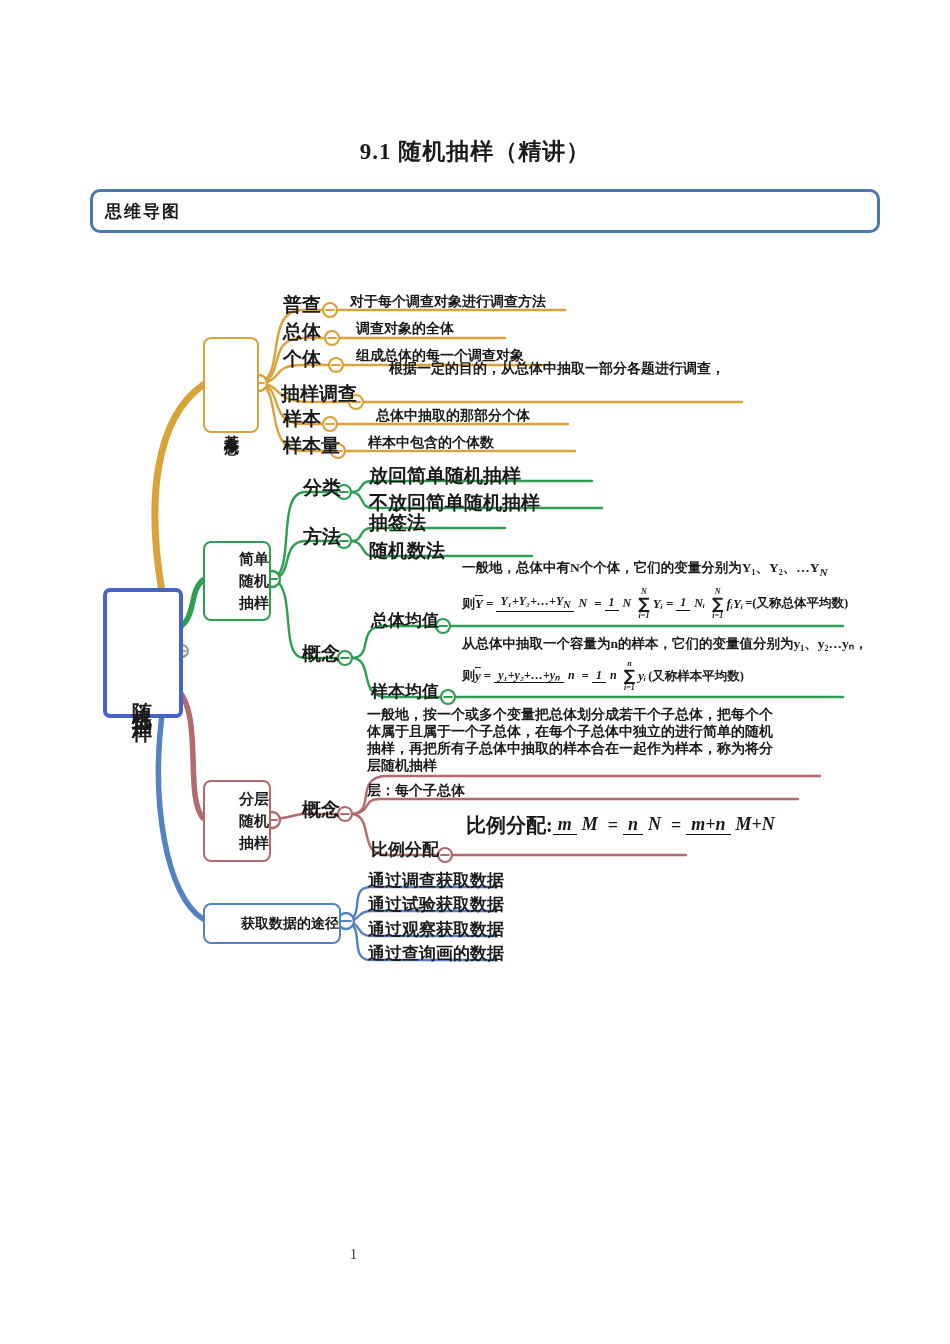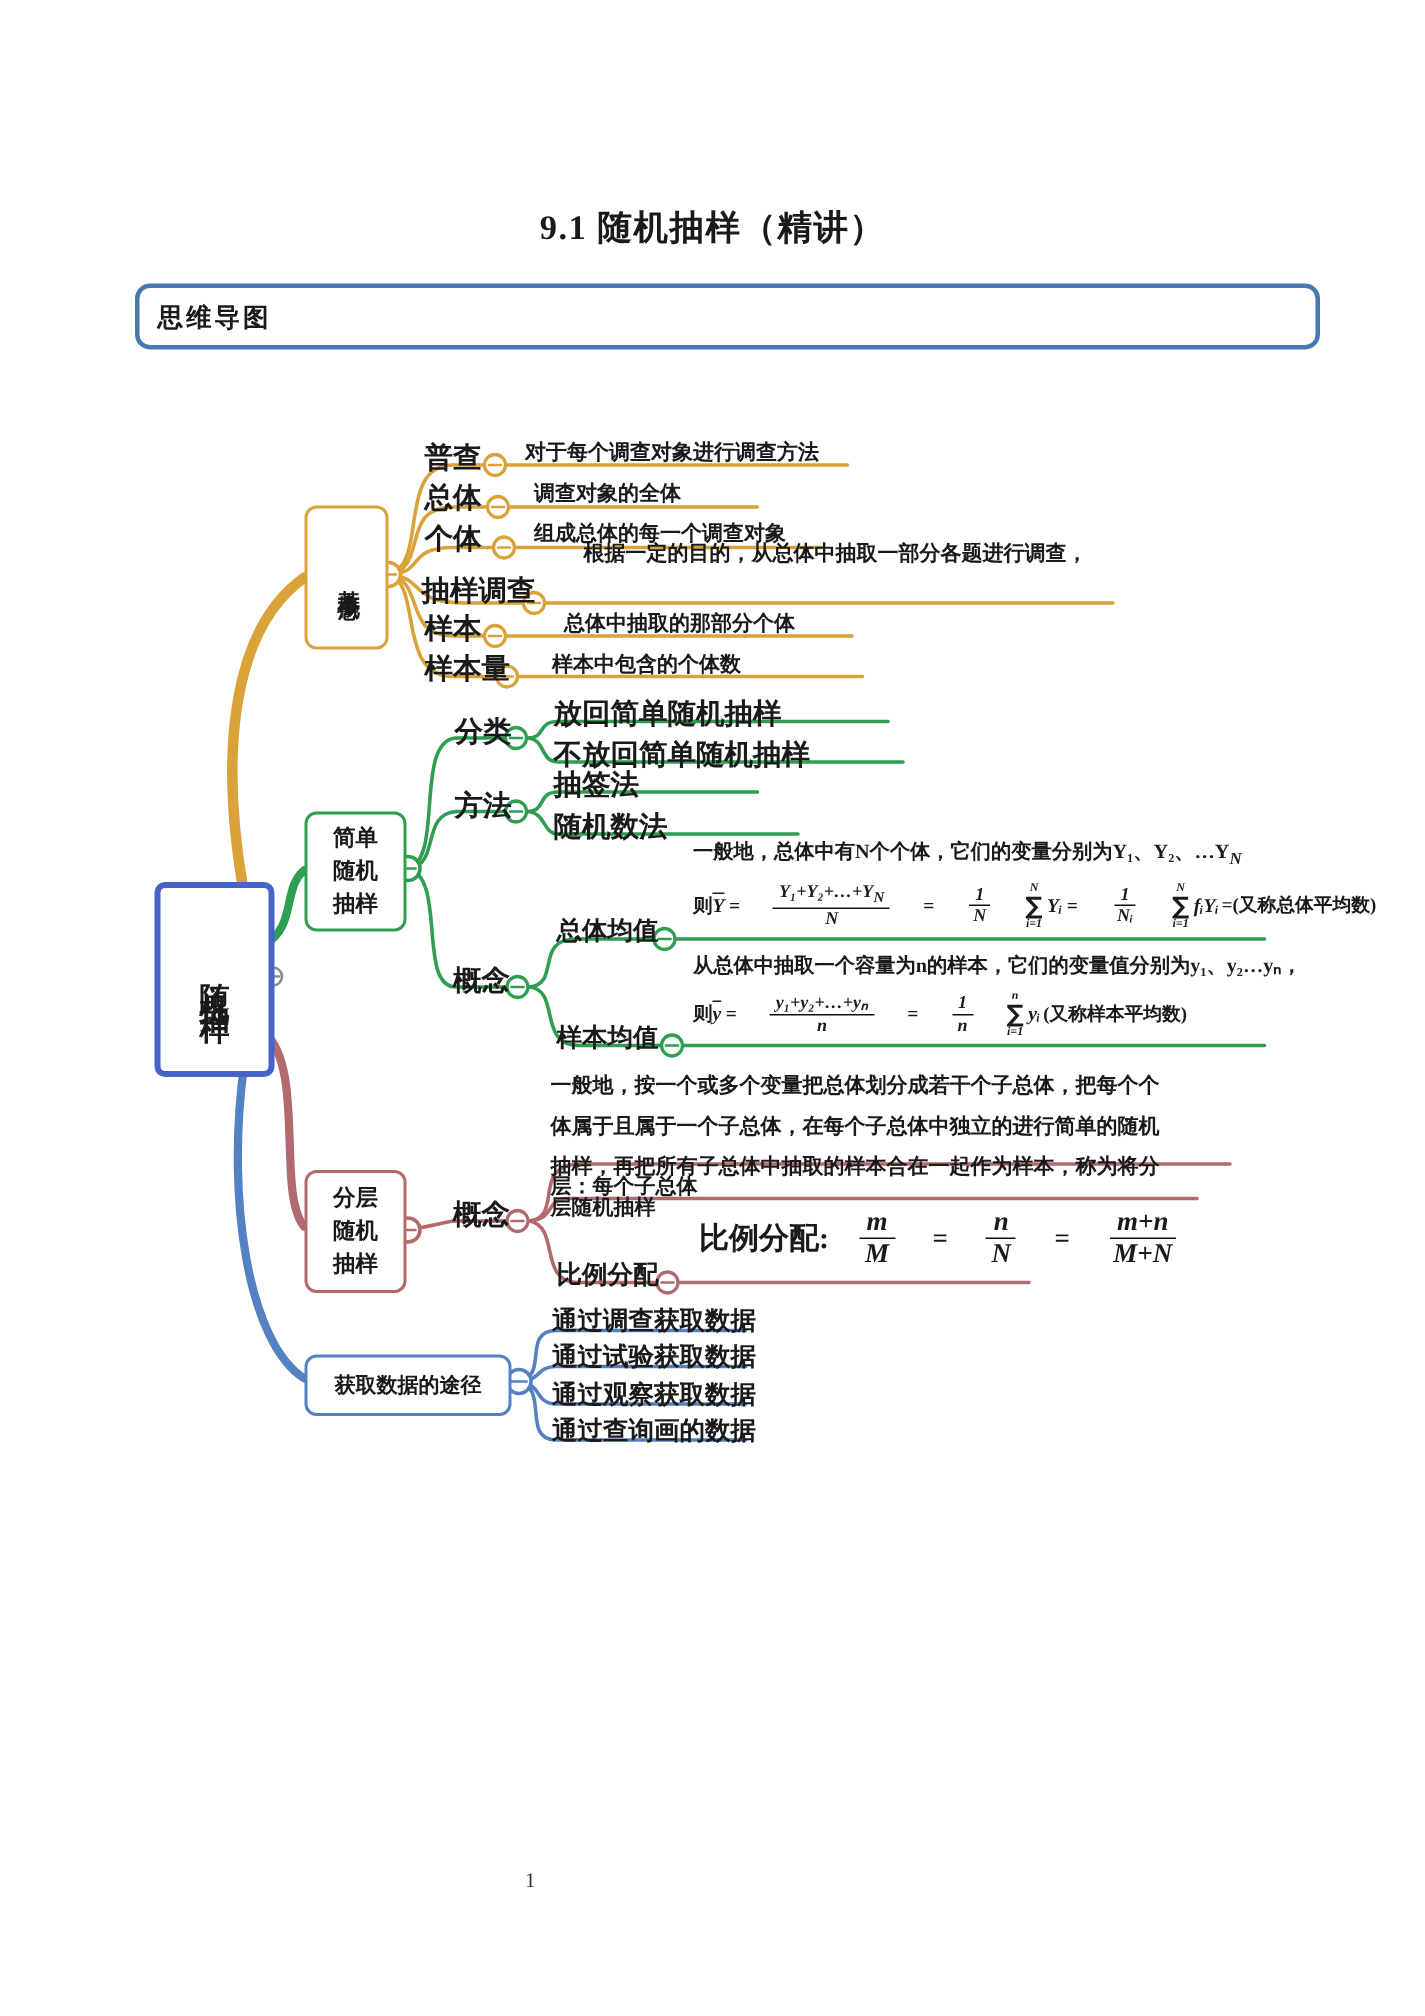--- a/index.html
+++ b/index.html
@@ -4,40 +4,40 @@
 <style>
   html,body{margin:0;padding:0;background:#fff;}
   .page{position:relative;width:950px;height:1344px;background:#ffffff;overflow:hidden;
         font-family:"Liberation Serif",serif;color:#1a1a1a;}
   .abs{position:absolute;}
   .title{left:0;right:0;top:136px;text-align:center;font-size:23px;font-weight:800;letter-spacing:1px;}
   .section-box{left:90px;top:189px;width:784px;height:38px;border:3px solid #4878B0;border-radius:10px;
                display:flex;align-items:center;background:#fff;}
   .section-label{margin-left:12px;font-size:17px;font-weight:800;letter-spacing:2px;}
   .mm-svg{position:absolute;left:0;top:0;}
-  .node{position:absolute;background:#fff;display:flex;align-items:center;justify-content:center;
+  .node{position:absolute;background:#fff;display:flex;align-items:center;justify-content:flex-end;
         border-radius:8px;font-weight:700;text-align:center;}
   .vtext{writing-mode:vertical-rl;text-orientation:upright;}
   .root-node{left:103px;top:588px;width:72px;height:122px;border:4px solid #4663C7;border-radius:7px;
              font-size:20px;letter-spacing:7px;}
   .basic-node{left:203px;top:337px;width:52px;height:92px;border:2.5px solid #D9A33A;font-size:15px;letter-spacing:2px;}
   .simple-node{left:203px;top:541px;width:64px;height:76px;border:2.5px solid #2F9E53;font-size:15px;line-height:22px;}
   .strat-node{left:203px;top:780px;width:64px;height:78px;border:2.5px solid #B16A6E;font-size:15px;line-height:22px;}
   .paths-node{left:203px;top:903px;width:134px;height:37px;border:2.5px solid #5381C1;font-size:14px;}
   .lbl{font-size:19px;font-weight:700;white-space:nowrap;}
   .desc{font-size:14px;font-weight:700;white-space:nowrap;}
   .small-desc{font-size:13.5px;font-weight:700;white-space:nowrap;}
-  .strat-desc{font-size:14px;font-weight:700;line-height:17px;white-space:nowrap;margin-top:10px;}
+  .strat-desc{font-size:14px;font-weight:700;line-height:17px;white-space:nowrap;}
   .leaf-lbl{font-size:17px;font-weight:700;white-space:nowrap;}
   .fr{display:flex;align-items:center;font-size:13px;font-weight:700;white-space:nowrap;}
   .it{font-style:italic;font-weight:700;}
   .ov{text-decoration:overline;}
   .op{margin:0 3px;font-weight:700;}
   .cn{font-weight:700;}
-  .frac{display:inline-flex;flex-direction:column;align-items:center;vertical-align:middle;margin:0 19px;line-height:1.1;}
+  .frac{display:inline-flex;align-items:center;vertical-align:middle;margin:0 0;line-height:1.1;}
   .frac .num{border-bottom:1.5px solid #111;padding:0 4px;font-size:12px;}
   .frac .den{padding:0 4px;font-size:12px;}
   .sum{display:inline-flex;flex-direction:column;align-items:center;line-height:1;margin:0 3px;}
   .sum .mini{font-size:8px;font-style:italic;line-height:1;}
   .sum .sig{font-size:16px;line-height:1;font-family:"DejaVu Sans",sans-serif;}
   .tail{font-size:12.5px;font-weight:700;margin-left:2px;}
   .pa-row{display:flex;align-items:center;white-space:nowrap;}
   .pa-label{font-size:20px;font-weight:800;}
   .pa-frac .num,.pa-frac .den{font-size:18px;padding:0 5px;}
   .pa-op{font-size:18px;margin:0 5px;font-weight:800;}

